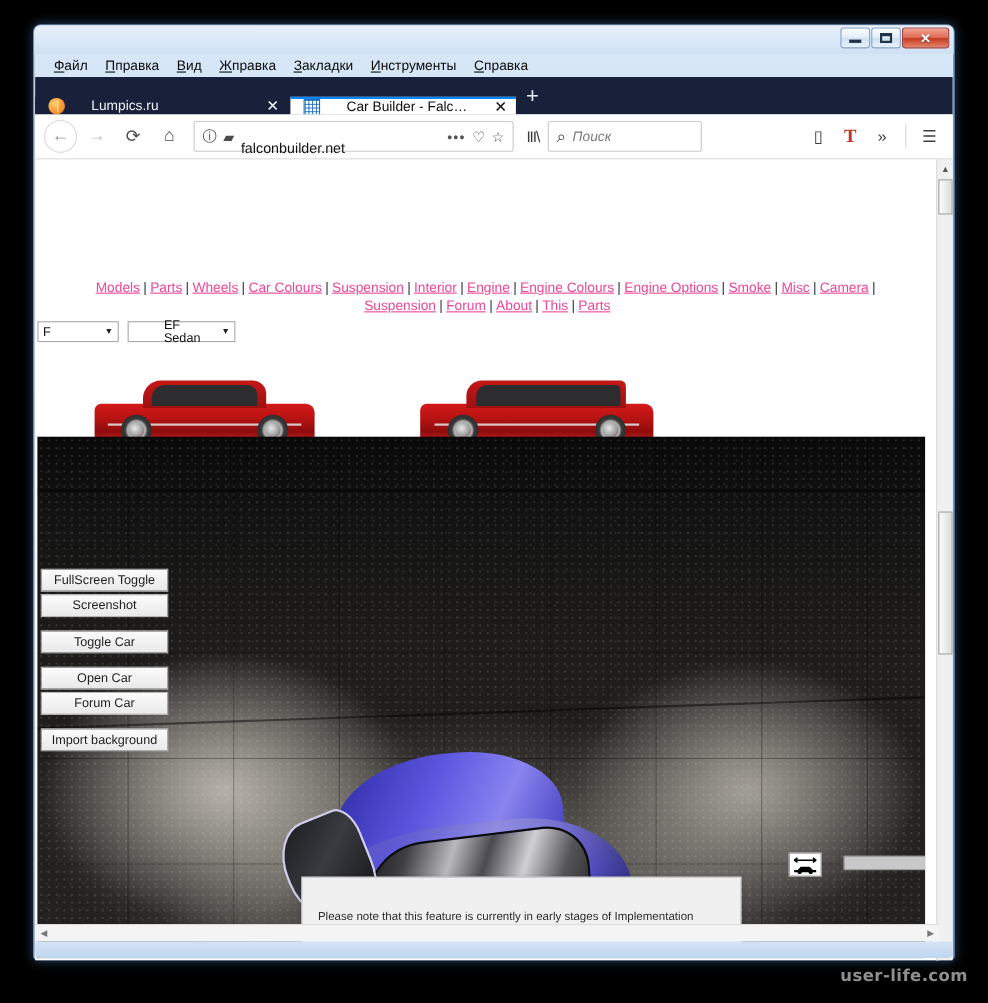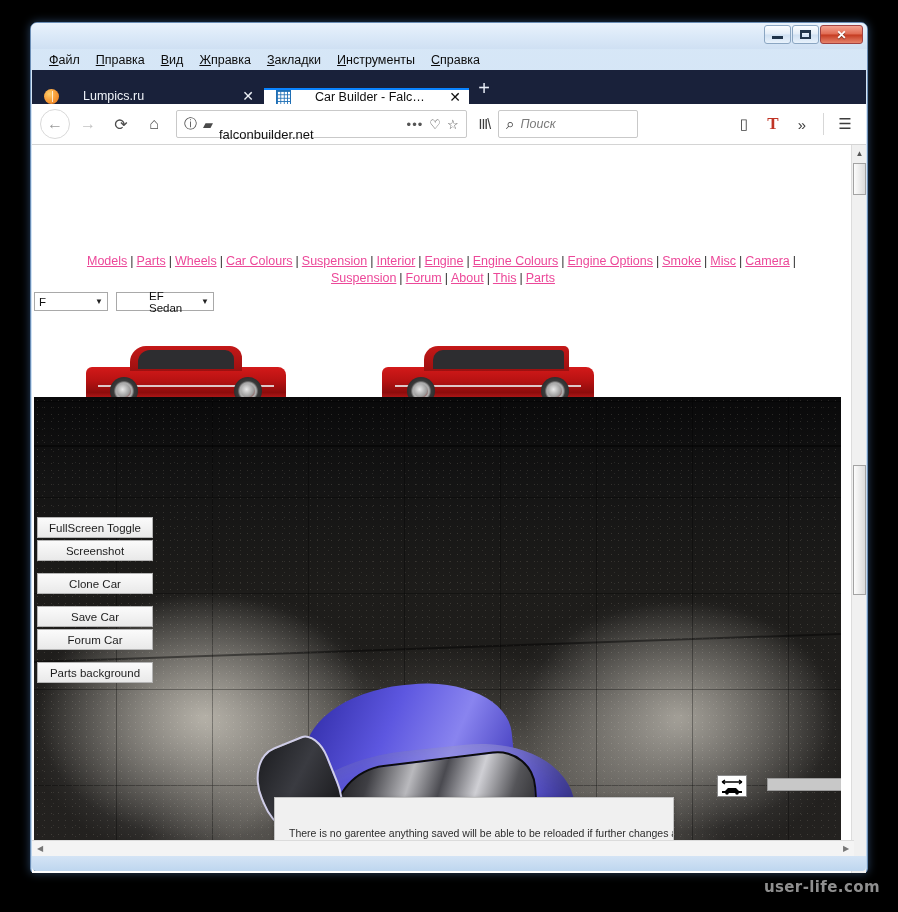--- a/index.html
+++ b/index.html
@@ -512,42 +512,43 @@
           <div class="bc-decklid"></div>
           <div class="bc-glass"></div>
           <div class="bc-sidewin"></div>
 
         </div>
 
         <div class="toolcol">
           <div class="toolbtn">FullScreen Toggle</div>
           <div class="toolbtn">Screenshot</div>
           <div class="toolgap"></div>
-          <div class="toolbtn">Clone Car</div>
+          <div class="toolbtn">Toggle Car</div>
           <div class="toolgap"></div>
-          <div class="toolbtn">Save Car</div>
+          <div class="toolbtn">Open Car</div>
           <div class="toolbtn">Forum Car</div>
           <div class="toolgap"></div>
-          <div class="toolbtn">Parts background</div>
+          <div class="toolbtn">Import background</div>
         </div>
 
         <div class="lenicon">
           <svg width="24" height="17" viewBox="0 0 24 17" aria-hidden="true">
             <path d="M2 4 H22 M2 4 l3 -2 M2 4 l3 2 M22 4 l-3 -2 M22 4 l-3 2" stroke="#000" stroke-width="1.4" fill="none"></path>
             <path d="M2 13 h3 l3 -3 h8 l3 3 h3 v2 H2 z" fill="#000"></path>
             <circle cx="7" cy="15" r="1.8" fill="#000"></circle>
               <circle cx="17" cy="15" r="1.8" fill="#000"></circle>
           </svg>
         </div>
         <div class="slider">
           
         </div>
 
         <div class="dlg">
           <div class="dlgtext">
+            <div>Please note that this feature is currently in early stages of Implementation</div>
             <div>There is no garentee anything saved will be able to be reloaded if further changes are made</div>
             <div>Current known limitations invoule Engines not saving, Graphics not saving, Bonnet Open issu</div>
             <div>This feature only Saves the *CURRENT* car being built, Not the entire Scene.</div>
           </div>
 
         </div>
       </div>
     </div>
 
     <div class="vscroll">

